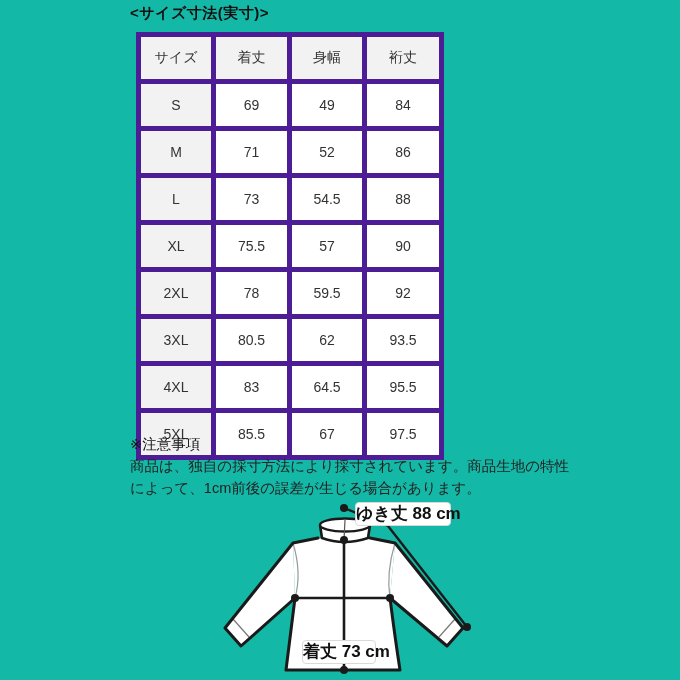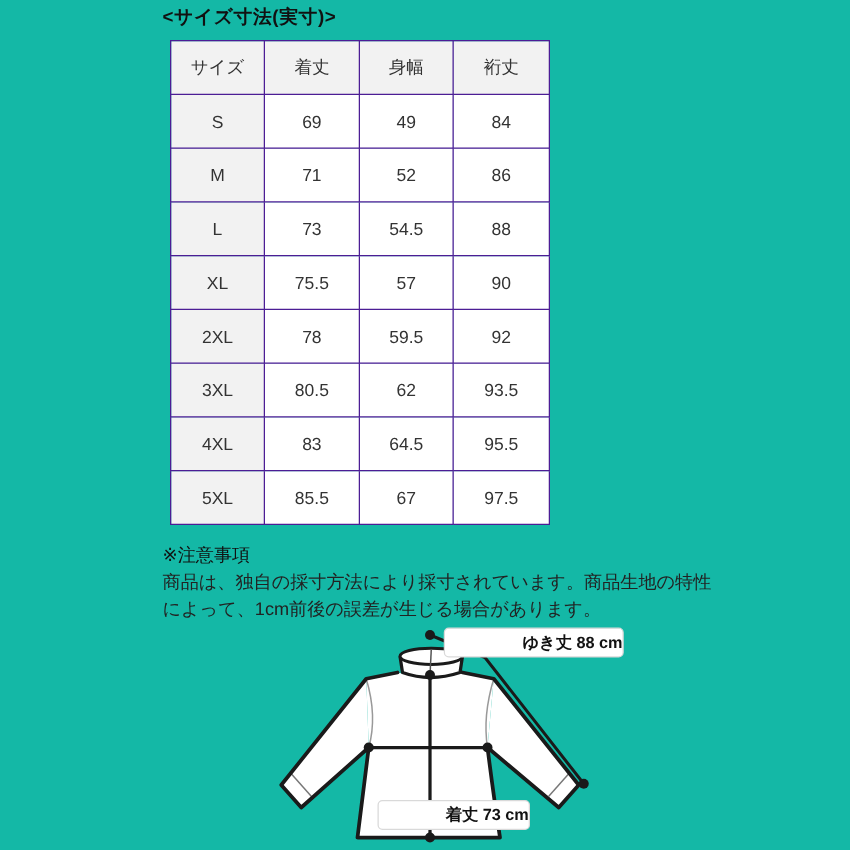--- a/index.html
+++ b/index.html
@@ -28,21 +28,21 @@
   table.size-table {
     position: absolute;
     left: 136px;
     top: 32px;
     width: 303px;
     border-collapse: collapse;
     table-layout: fixed;
   }
   table.size-table th,
   table.size-table td {
-    border: 1px solid #4c1d95;
+    border: 5px solid #4c1d95;
     height: 42px;
     padding: 0;
     text-align: center;
     vertical-align: middle;
     font-size: 14px;
     font-weight: normal;
     color: #333333;
   }
   table.size-table thead th,
   table.size-table tbody th {
@@ -80,27 +80,26 @@
     top: 498px;
     width: 270px;
     height: 182px;
   }
   .diagram svg { position: absolute; left: 0; top: 0; }
   .m-label {
     position: absolute;
     background: #ffffff;
     border: 1px solid #d9d9d9;
     border-radius: 4px;
-    font-size: 13px;
+    font-size: 17px;
     font-weight: bold;
     color: #111111;
     text-align: right;
     line-height: 22px;
     white-space: nowrap;
-    padding-left: 48px;
   }
   .m-label.yuki   { left: 145px; top: 4px;   width: 94px; height: 22px; }
   .m-label.mihaba { left: 87px;  top: 88px;  width: 88px; height: 22px; }
   .m-label.kitake { left: 92px;  top: 142px; width: 72px; height: 22px; }
 </style>
 </head>
 <body>
 
 <div class="page">
 

